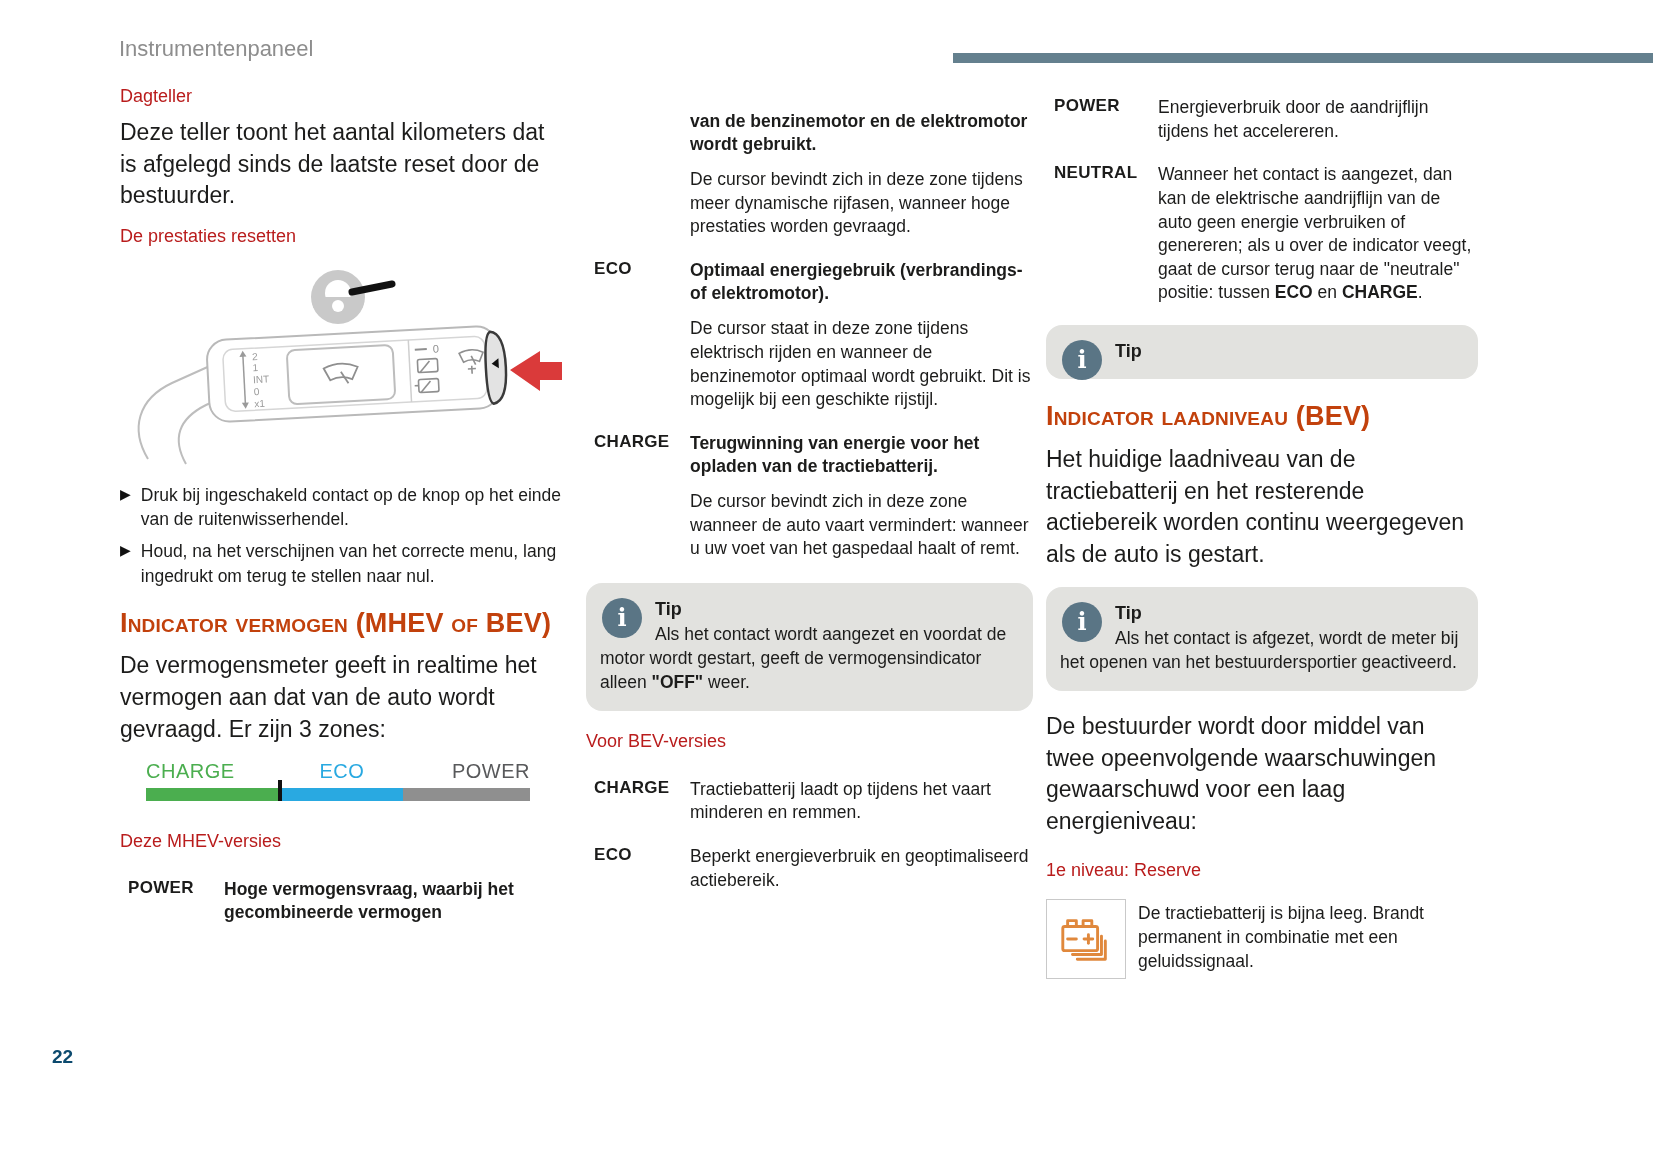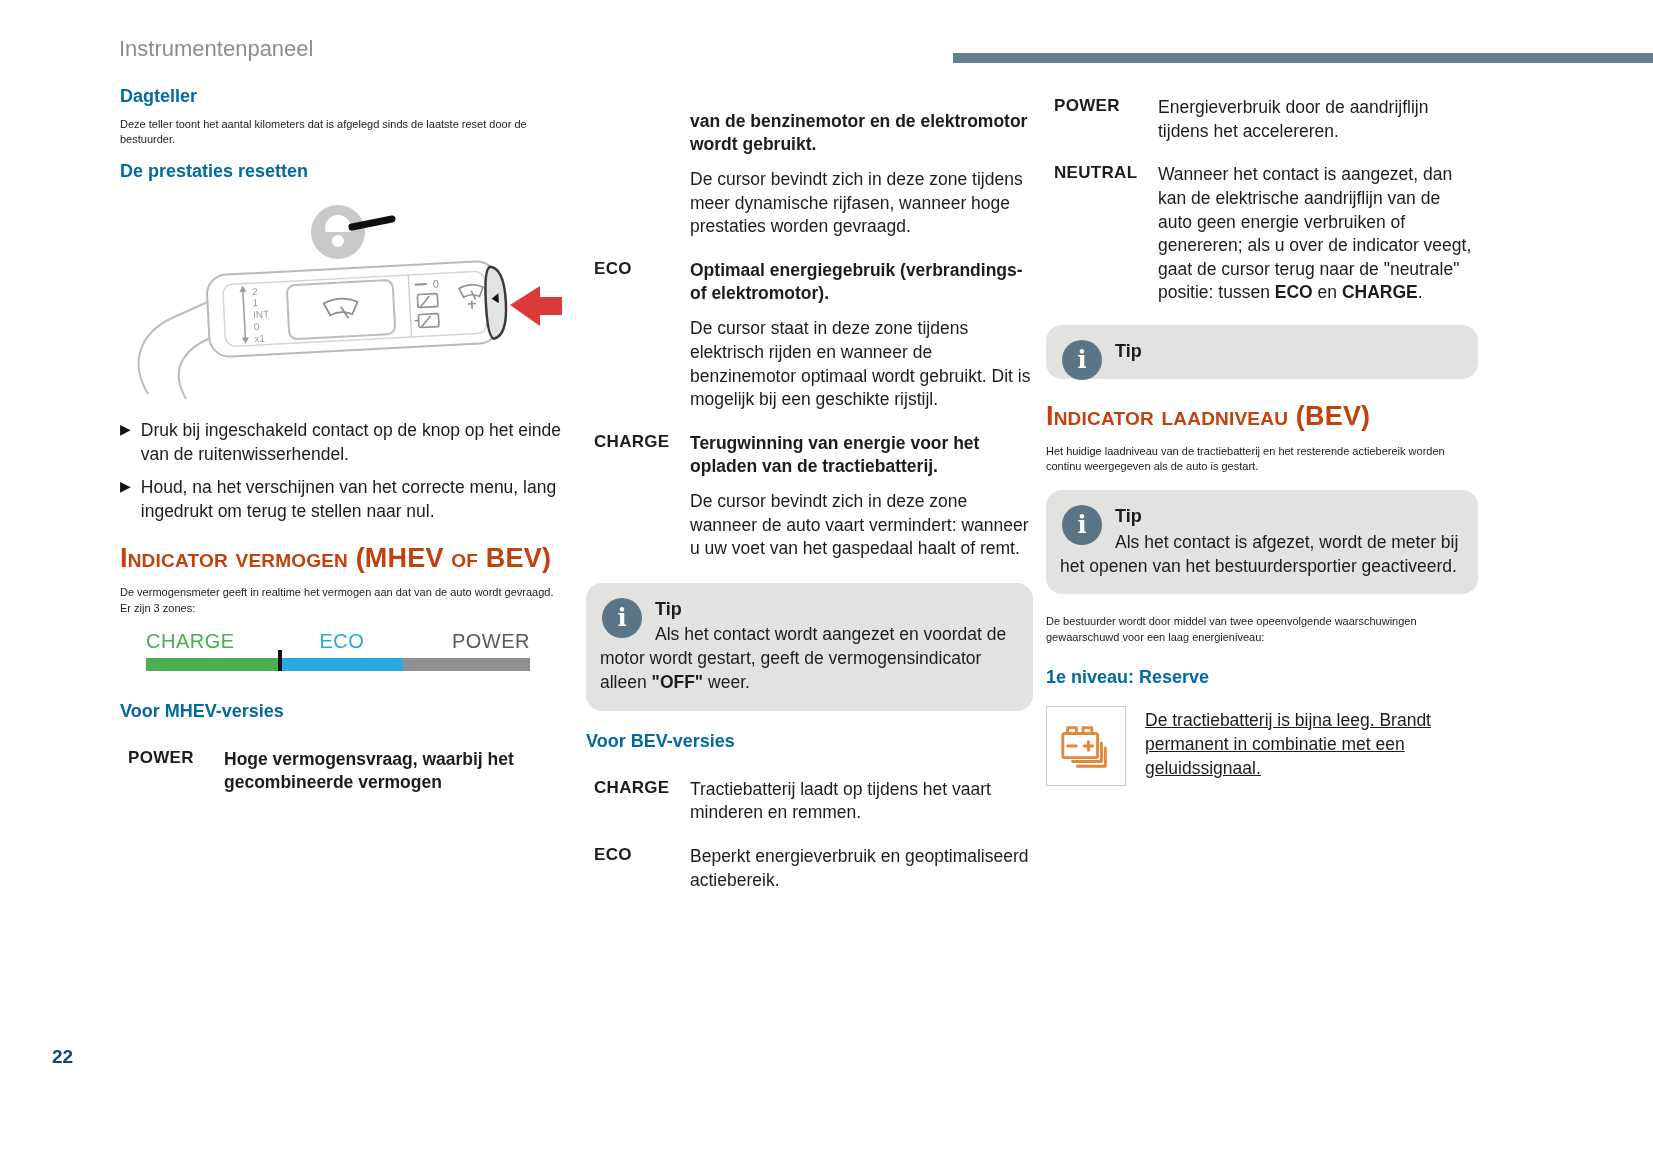--- a/index.html
+++ b/index.html
@@ -9,22 +9,22 @@
 
   .breadcrumb { position:absolute; left:119px; top:36px; font-size:22px; color:#8d8d8d; }
   .accent-bar { position:absolute; left:953px; top:53px; width:700px; height:10px; background:#64808e; }
   .page-number { position:absolute; left:52px; top:1046px; font-size:19px; font-weight:bold; color:#0c4a6e; }
 
   .col { position:absolute; }
   .col1 { left:120px; top:86px;  width:442px; }
   .col2 { left:586px; top:110px;  width:447px; }
   .col3 { left:1046px; top:96px; width:432px; }
 
-  h3 { font-size:18px; font-weight:bold; color:#0369a1; margin:0 0 10px 0; }
-  p.body { font-size:11px; line-height:1.38; margin:0 0 14px 0; }
+  h3 { font-size:18px; font-weight:normal; color:#b91c1c; margin:0 0 10px 0; }
+  p.body { font-size:23px; line-height:1.38; margin:0 0 14px 0; }
   .section-title { font-variant: small-caps; font-weight:800; font-size:27px; line-height:1.28; color:#c2410c; margin:18px 0 10px 0; letter-spacing:0.2px; }
 
   
   .illustration { width:442px; height:212px; margin:2px 0 8px 0; }
 
   
   .bullet { display:flex; gap:10px; font-size:17.5px; line-height:1.38; margin:0 0 8px 0; }
   .bullet .tri { flex:0 0 auto; font-size:14px; line-height:1.7; color:#111; }
 
   
@@ -49,21 +49,21 @@
   .def p.dbody { font-size:17.5px; line-height:1.35; margin:0; }
 
   
   .tipbox { background:#e2e2df; border-radius:16px; padding:13px 16px 16px 14px; font-size:17.5px; line-height:1.36; margin:6px 0 20px 0; }
   .tip-icon { float:left; width:40px; height:40px; border-radius:50%; background:#5a7585; color:#fff; text-align:center; line-height:40px; font-family:"DejaVu Serif", serif; font-weight:bold; font-size:24px; margin:2px 13px 4px 2px; }
   .tip-title { font-weight:bold; font-size:18px; padding-top:1px; }
   .tipbox p { margin:2px 0 0 0; }
   b.inline { font-weight:bold; }
 
   
-  .warnrow { display:flex; gap:19px; margin-top:18px; align-items:flex-start;text-decoration:underline; }
+  .warnrow { display:flex; gap:12px; margin-top:18px; align-items:flex-start; }
   .warn-iconbox { flex:0 0 80px; width:80px; height:80px; border:1px solid #c9c9c9; background:#fff; display:flex; align-items:center; justify-content:center; }
   .warnrow .wtext { font-size:17.5px; line-height:1.38; padding-top:2px; }.mt10{margin-top:10px}.mt16{margin-top:16px}.mt22{margin-top:22px}.mt26{margin-top:26px}.mt30{margin-top:30px}
 </style>
 </head>
 <body>
 
 <div class="page">
 
   <div class="breadcrumb">Instrumentenpaneel</div>
   <div class="accent-bar"></div>
@@ -155,21 +155,21 @@
         <span class="gl gl-power">POWER</span>
       </div>
       <div class="gauge-bar">
         <div class="seg-charge"></div>
         <div class="seg-eco"></div>
         <div class="seg-power"></div>
         <div class="gauge-tick"></div>
       </div>
     </div>
 
-    <h3 class="mt30">Voor MHEV-versies</h3>
+    <h3 class="mt30">Deze MHEV-versies</h3>
     <div class="defrow mt26">
       <div class="term">POWER</div>
       <div class="def">
         <p class="lead">Hoge vermogensvraag, waarbij het gecombineerde vermogen</p>
       </div>
     </div>
   </div>
 
   <div class="col col2">
     <div class="defrow">

